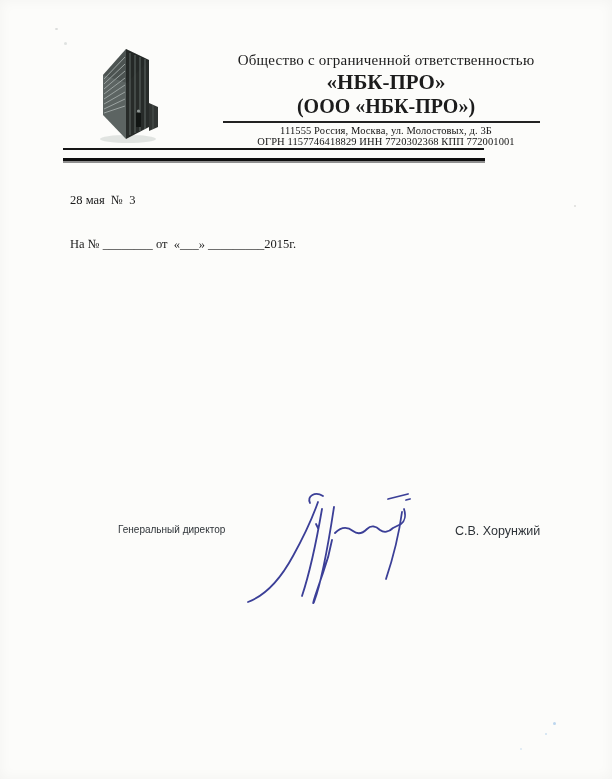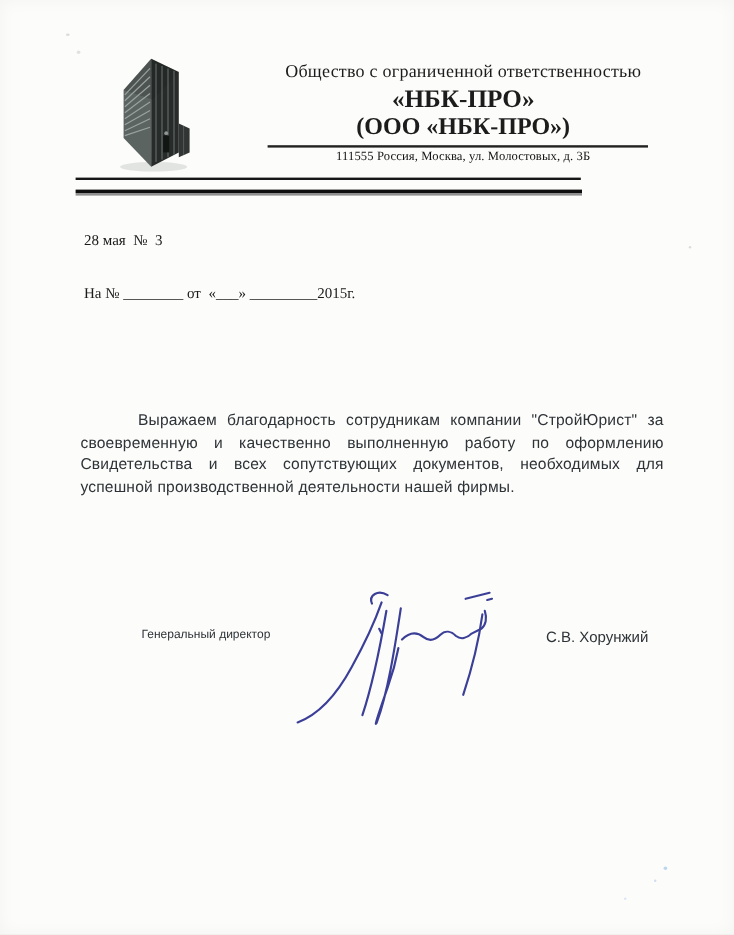--- a/index.html
+++ b/index.html
@@ -92,31 +92,31 @@
     <polygon points="54,56 63,60 63,80 54,84" fill="#313533"></polygon>
     <line x1="58" y1="58" x2="58" y2="82" stroke="#565e5c" stroke-width="0.8"></line>
   </svg>
 
   <div class="letterhead">
     <div class="org-type">Общество с ограниченной ответственностью</div>
     <div class="org-name">«НБК-ПРО»</div>
     <div class="org-name-paren">(ООО «НБК-ПРО»)</div>
     <div class="title-rule"></div>
     <div class="contact">111555 Россия, Москва, ул. Молостовых, д. 3Б</div>
+    <div class="contact">ОГРН 1157746418829 ИНН 7720302368 КПП 772001001</div>
   </div>
 
   <div class="rule-thin"></div>
   <div class="rule-thick"></div>
 
   <div class="ref-block">
     <div>28 мая  №  3</div>
     <div>На № ________ от  «___» _________2015г.</div>
   </div>
 
-  <p class="body-par">Выражаем благодарность сотрудникам компании "СтройЮрист" за своевременную и качественно выполненную работу по оформлению Свидетельства и всех сопутствующих документов, необходимых для успешной производственной деятельности нашей фирмы.</p>
 
   <div class="sig-title">Генеральный директор</div>
 
   <svg class="signature-svg" viewBox="0 0 175 126" aria-hidden="true">
 
     <path d="M 10 120 C 26 114 42 98 55 74 C 65 56 74 37 80 20" stroke="#3b3f97"></path>
 
     <path d="M 85 14 C 77 9 69 14 72 21" stroke="#3b3f97"></path>
 
     <path d="M 78 42 l 2 4" stroke="#3b3f97"></path>

